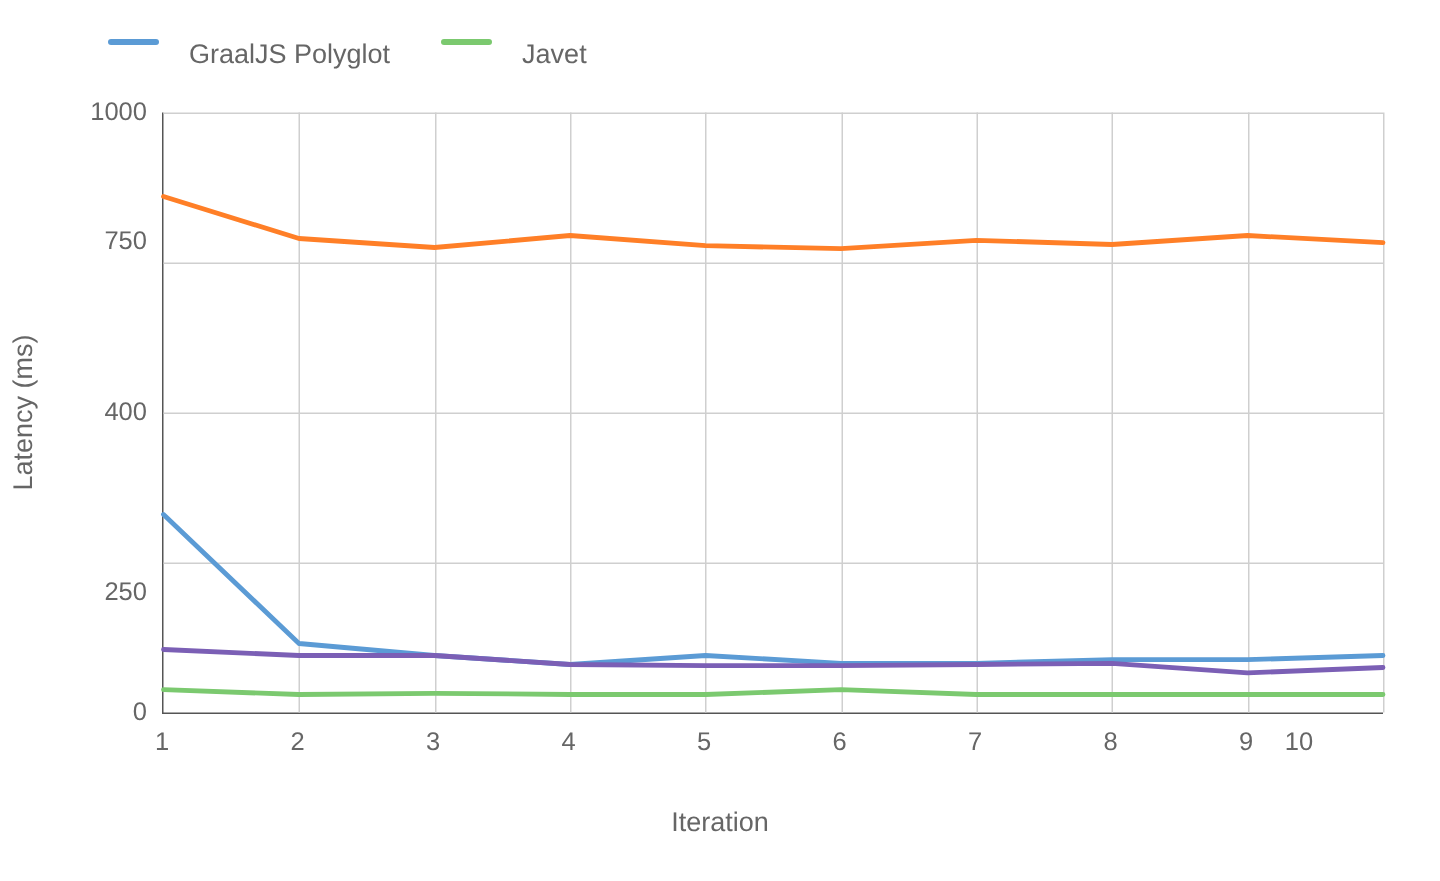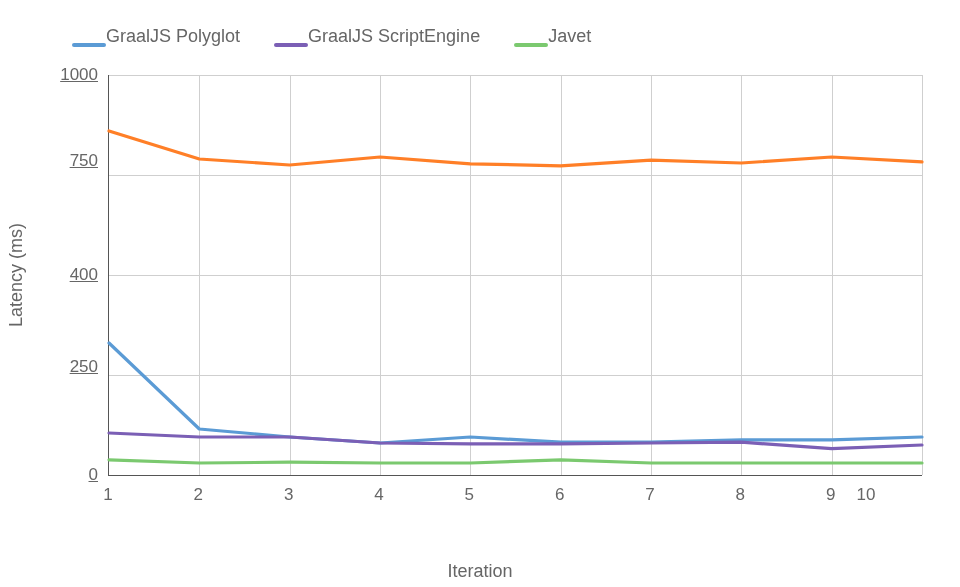--- a/index.html
+++ b/index.html
@@ -23,22 +23,22 @@
     left: 72px;
     right: 40px;
     display: flex;
     gap: 34px;
     align-items: center;
     font-size: 18px;
     color: #666;
   }
   .legend-item {
     display: flex;
-    align-items: flex-end;
-    gap: 0;
+    align-items: flex-start;
+    gap: 20px;
   }
   .legend-swatch {
     width: 34px;
     height: 4px;
     border-radius: 2px;
   }
 
   
   .plot {
     position: absolute;
@@ -66,21 +66,20 @@
 
   
   .y-tick-label {
     position: absolute;
     right: 862px; 
     transform: translateY(-50%);
     font-size: 17px;
     color: #666;
     text-align: right;
     width: 56px;
-    text-decoration: underline;
   }
   .x-tick-label {
     position: absolute;
     top: 485px;
     transform: translateX(-50%);
     font-size: 17px;
     color: #666;
   }
   .y-axis-title {
     position: absolute;
@@ -92,21 +91,20 @@
     color: #666;
     white-space: nowrap;
   }
   .x-axis-title {
     position: absolute;
     left: 50%;
     top: 538px;
     transform: translateX(-50%);
     font-size: 18px;
     color: #666;
-    margin-top: 23px;
   }
 
   
   svg.lines {
     position: absolute;
     left: 0;
     top: 0;
     width: 100%;
     height: 100%;
     overflow: visible;
@@ -122,37 +120,33 @@
 <body>
 
 <div class="chart-wrap">
 
   <div class="legend">
     <div class="legend-item">
       <span class="legend-swatch" style="background:#5b9bd5"></span>
       <span>GraalJS Polyglot</span>
     </div>
     <div class="legend-item">
-      <span class="legend-swatch" style="background:#7b5fb5"></span>
-      <span>GraalJS ScriptEngine</span>
-    </div>
-    <div class="legend-item">
       <span class="legend-swatch" style="background:#7bc96f"></span>
       <span>Javet</span>
     </div>
   </div>
 
   <div class="y-axis-title">Latency (ms)</div>
 
   <div class="x-axis-title">Iteration</div>
 
   <div class="y-tick-label" style="top:75px">1000</div>
   <div class="y-tick-label" style="top:161px">750</div>
   <div class="y-tick-label" style="top:275px">400</div>
-  <div class="y-tick-label" style="top:367px">250</div>
+  <div class="y-tick-label" style="top:395px">250</div>
   <div class="y-tick-label" style="top:475px">0</div>
 
   <div class="x-tick-label" style="left:108px">1</div>
   <div class="x-tick-label" style="left:198.33333333333331px">2</div>
   <div class="x-tick-label" style="left:288.66666666666663px">3</div>
   <div class="x-tick-label" style="left:379px">4</div>
   <div class="x-tick-label" style="left:469.3333333333333px">5</div>
   <div class="x-tick-label" style="left:559.6666666666667px">6</div>
   <div class="x-tick-label" style="left:650px">7</div>
   <div class="x-tick-label" style="left:740.3333333333334px">8</div>

